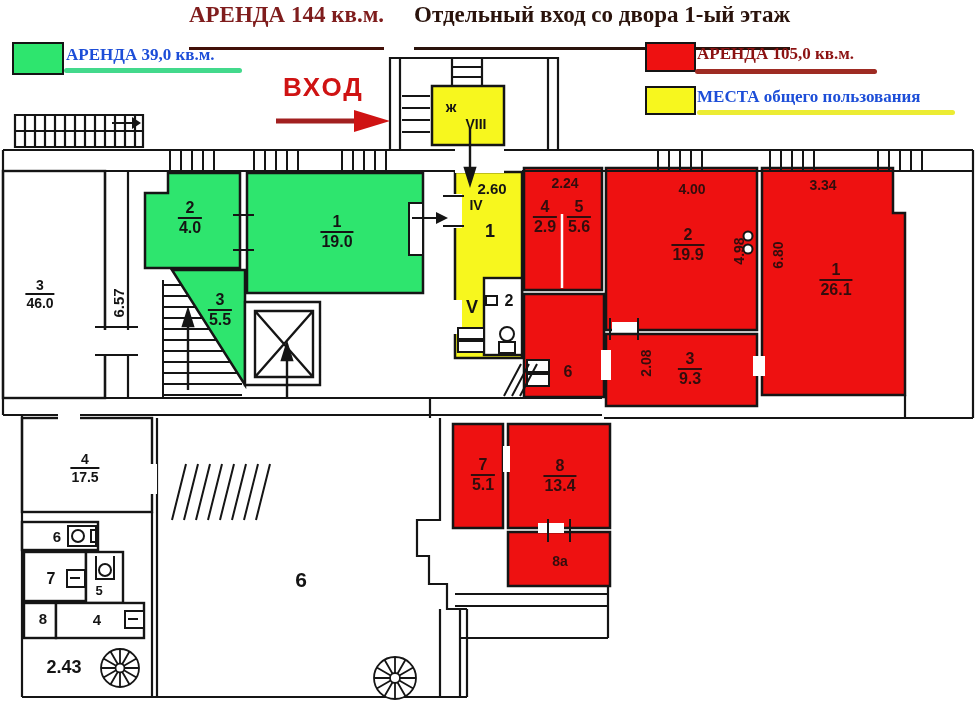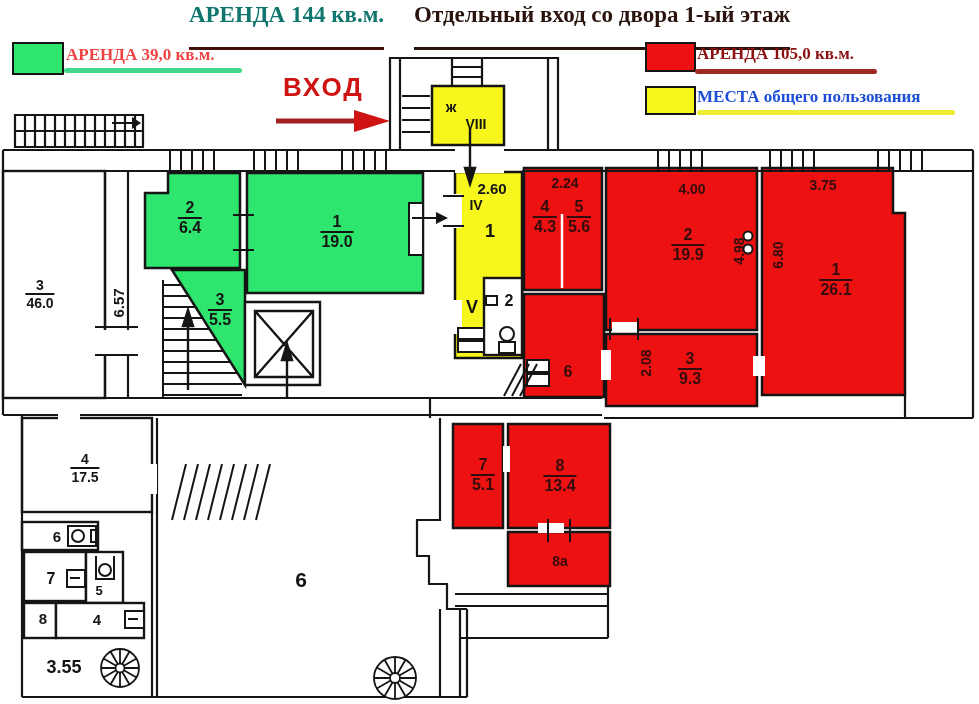--- a/index.html
+++ b/index.html
@@ -1,20 +1,20 @@
 <!DOCTYPE html>
 <html><head>
 <meta charset="utf-8">
 <style>
   html,body{margin:0;padding:0;background:#fff;}
   .page{position:relative;width:979px;height:704px;background:#fff;overflow:hidden;
         font-family:"Liberation Sans",sans-serif;}
   
   .titlebar{position:absolute;left:0;top:2px;width:100%;display:flex;justify-content:center;gap:30px;z-index:6;}
-  .title1{font:bold 23px "Liberation Serif",serif;color:#0f766e;border-bottom:3px solid #421008;padding-bottom:1px;}
+  .title1{font:bold 23px "Liberation Serif",serif;color:#7f1d1d;border-bottom:3px solid #421008;padding-bottom:1px;}
   .title2{font:bold 23px "Liberation Serif",serif;color:#2a130c;border-bottom:3px solid #2a130c;padding-bottom:19px;text-align:right;}
   
   .swatch{position:absolute;border:2px solid #141414;z-index:6;}
   .leg-label{position:absolute;font:bold 17px "Liberation Serif",serif;z-index:6;white-space:nowrap;}
   .underbar{position:absolute;height:5px;border-radius:3px;z-index:6;}
   
   .vhod{position:absolute;font:bold 26px "Liberation Sans",sans-serif;color:#cf1313;letter-spacing:2px;z-index:6;}
   
   .frac,.sing,.dim{position:absolute;z-index:5;color:#141414;text-align:center;white-space:nowrap;
        transform:translate(-50%,-50%);line-height:1.06;}
@@ -33,21 +33,21 @@
 <body>
 
 <div class="page">
 
   <div class="titlebar">
     <span class="title1">АРЕНДА 144 кв.м.</span>
     <span class="title2">Отдельный вход со двора 1-ый этаж</span>
   </div>
 
   <div class="swatch" style="left:12px;top:42px;width:48px;height:29px;background:#2ee56e;"></div>
-  <div class="leg-label" style="left:66px;top:45px;color:#ef4444;">АРЕНДА 39,0 кв.м.</div>
+  <div class="leg-label" style="left:66px;top:45px;color:#1d4ed8;">АРЕНДА 39,0 кв.м.</div>
   <div class="underbar" style="left:64px;top:68px;width:178px;background:#43d98c;"></div>
 
   <div class="swatch" style="left:645px;top:42px;width:47px;height:26px;background:#ee1111;"></div>
   <div class="leg-label" style="left:697px;top:44px;color:#8c1212;">АРЕНДА 105,0 кв.м.</div>
   <div class="underbar" style="left:695px;top:69px;width:182px;background:#9e2b23;"></div>
 
   <div class="swatch" style="left:645px;top:86px;width:47px;height:25px;background:#f7f71e;"></div>
   <div class="leg-label" style="left:697px;top:87px;color:#1d4ed8;">МЕСТА общего пользования</div>
   <div class="underbar" style="left:697px;top:110px;width:258px;background:#ecec33;"></div>
 
@@ -193,41 +193,41 @@
     <polygon points="436,212 436,224 448,218" fill="#151515"></polygon>
 
     <g>
       <line x1="276" y1="121" x2="356" y2="121" stroke="#a22020" stroke-width="5"></line>
       <polygon points="354,110 354,132 390,121" fill="#cf1313"></polygon>
     </g>
   </svg>
 
   <div class="frac" style="left:190px;top:218px;">
     <span class="num">2</span>
-      <span class="den">6.4</span>
+      <span class="den">4.0</span>
     </div>
   <div class="frac" style="left:337px;top:232px;">
     <span class="num">1</span>
       <span class="den">19.0</span>
     </div>
   <div class="frac" style="left:220px;top:310px;">
     <span class="num">3</span>
       <span class="den">5.5</span>
     </div>
   <div class="frac sz17" style="left:40px;top:294px;">
     <span class="num">3</span>
       <span class="den">46.0</span>
     </div>
   <div class="frac sz17" style="left:85px;top:468px;">
     <span class="num">4</span>
       <span class="den">17.5</span>
     </div>
   <div class="frac red-ink" style="left:545px;top:217px;">
     <span class="num">4</span>
-      <span class="den">4.3</span>
+      <span class="den">2.9</span>
     </div>
   <div class="frac red-ink" style="left:579px;top:217px;">
     <span class="num">5</span>
       <span class="den">5.6</span>
     </div>
   <div class="frac red-ink" style="left:688px;top:245px;">
     <span class="num">2</span>
       <span class="den">19.9</span>
     </div>
   <div class="frac red-ink" style="left:836px;top:280px;">
@@ -260,19 +260,19 @@
   <div class="sing sz17" style="left:476px;top:124px;">VIII</div>
   <div class="sing sz17" style="left:470px;top:205px;padding-left:12px;">IV</div>
   <div class="sing sz18" style="left:490px;top:231px;">1</div>
   <div class="sing sz18" style="left:472px;top:307px;">V</div>
   <div class="sing" style="left:509px;top:301px;">2</div>
 
   <div class="dim vert sz15" style="left:118px;top:303px;">6.57</div>
   <div class="dim sz15" style="left:492px;top:188px;">2.60</div>
   <div class="dim red-ink" style="left:565px;top:183px;">2.24</div>
   <div class="dim red-ink" style="left:692px;top:189px;">4.00</div>
-  <div class="dim red-ink" style="left:823px;top:185px;">3.75</div>
+  <div class="dim red-ink" style="left:823px;top:185px;">3.34</div>
   <div class="dim vert red-ink" style="left:778px;top:255px;">6.80</div>
   <div class="dim vert red-ink" style="left:739px;top:251px;">4.98</div>
   <div class="dim vert red-ink" style="left:646px;top:363px;">2.08</div>
-  <div class="dim sz18" style="left:64px;top:667px;">3.55</div>
+  <div class="dim sz18" style="left:64px;top:667px;">2.43</div>
 
 </div>
 
 </body></html>

